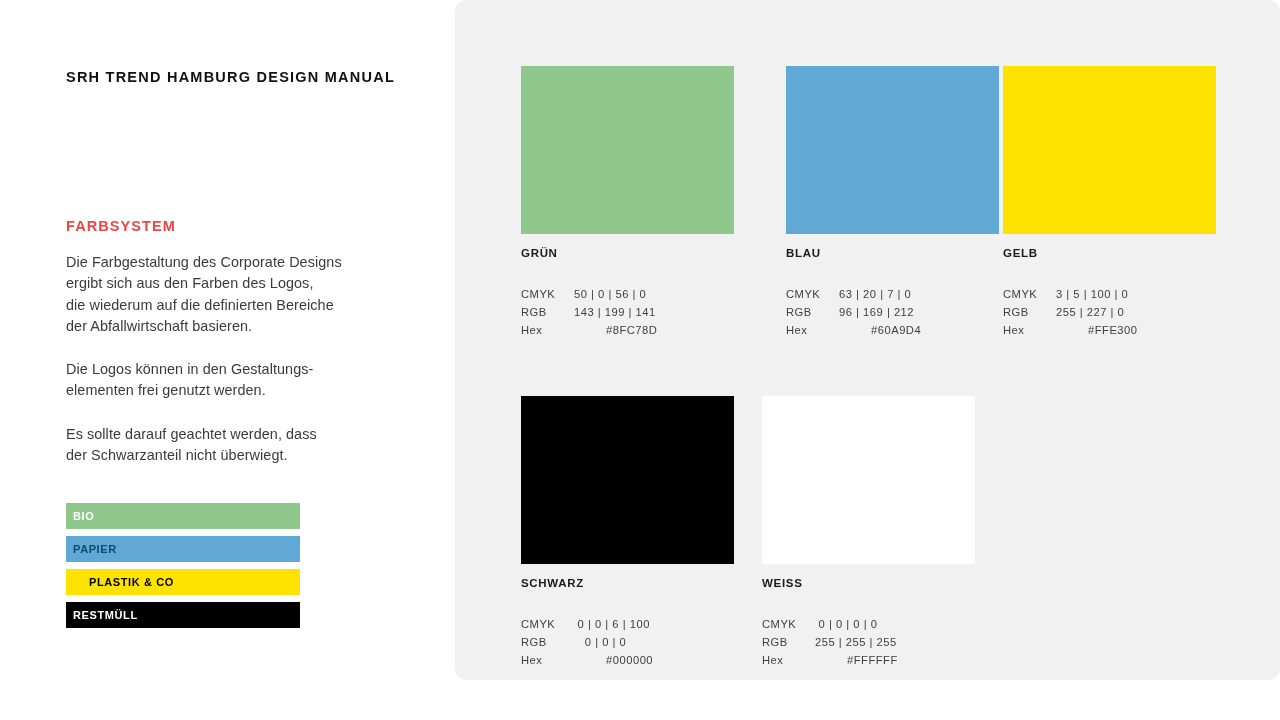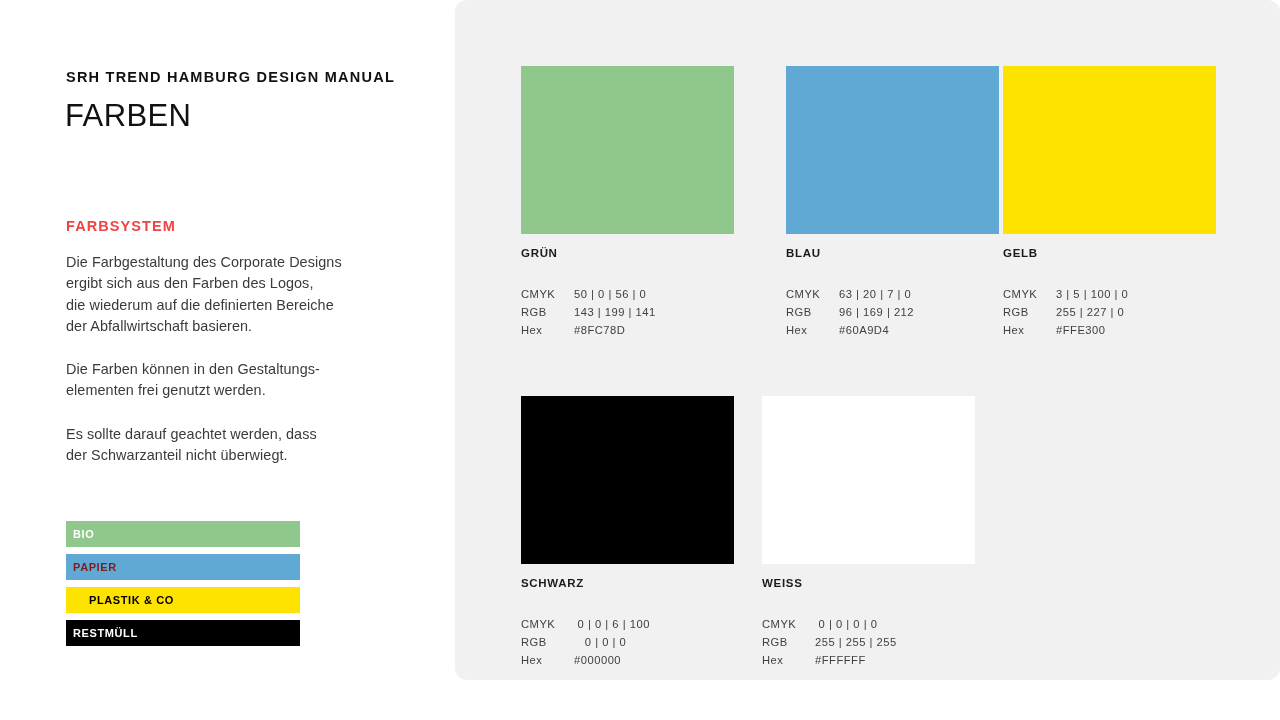--- a/index.html
+++ b/index.html
@@ -77,21 +77,21 @@
     color: #3a3a3a;
     letter-spacing: 0.005em;
     white-space: pre-line;
   }
   #intro-copy p:last-child { margin-bottom: 0; }
 
   
   #legend {
     position: absolute;
     left: 66px;
-    top: 521px;
+    top: 503px;
     width: 234px;
   }
   .legend-bar {
     width: 234px;
     height: 26px;
     margin-bottom: 7px;
     display: flex;
     align-items: center;
     box-sizing: border-box;
     padding-left: 7px;
@@ -132,21 +132,21 @@
   }
   .spec-table {
     margin-top: 29px;
   }
   .spec-row {
     display: flex;
     align-items: baseline;
     margin-bottom: 7px;
     line-height: 1;
   }
-  .spec-row:last-child { margin-bottom: 0; }
+  .spec-row:last-child { margin-bottom: 0; gap: 32px; }
   .spec-key {
     flex: 0 0 53px;
     font-size: 11.2px;
     letter-spacing: 0.045em;
     color: #404040;
   }
   .spec-val {
     flex: 1 1 auto;
     font-size: 11.2px;
     letter-spacing: 0.045em;
@@ -156,40 +156,39 @@
 </style>
 </head>
 <body>
 
 <div id="page">
 
   <div id="left-panel">
 
     <div class="manual-label">SRH TREND HAMBURG DESIGN MANUAL</div>
 
-    <div class="page-title">FARBEN</div>
 
     <div class="section-heading">FARBSYSTEM</div>
 
     <div id="intro-copy">
       <p>Die Farbgestaltung des Corporate Designs
 ergibt sich aus den Farben des Logos,
 die wiederum auf die definierten Bereiche
 der Abfallwirtschaft basieren.</p>
-      <p>Die Farben können in den Gestaltungs-
+      <p>Die Logos können in den Gestaltungs-
 elementen frei genutzt werden.</p>
       <p>Es sollte darauf geachtet werden, dass
 der Schwarzanteil nicht überwiegt.</p>
     </div>
 
     <div id="legend">
       <div class="legend-bar" style="background-color: rgb(143, 199, 141); color: rgb(255, 255, 255);">
         <span class="legend-bar-label">BIO</span>
       </div>
-      <div class="legend-bar" style="background-color: rgb(96, 169, 212); color: #7f1d1d;">
+      <div class="legend-bar" style="background-color: rgb(96, 169, 212); color: #0c4a6e;">
         <span class="legend-bar-label">PAPIER</span>
       </div>
       <div class="legend-bar" style="background-color: rgb(255, 227, 0); color: rgb(0, 0, 0); padding-left: 23px;">
         <span class="legend-bar-label">PLASTIK &amp; CO</span>
       </div>
       <div class="legend-bar" style="background-color: rgb(0, 0, 0); color: rgb(255, 255, 255);">
         <span class="legend-bar-label">RESTMÜLL</span>
       </div>
     </div>
 

